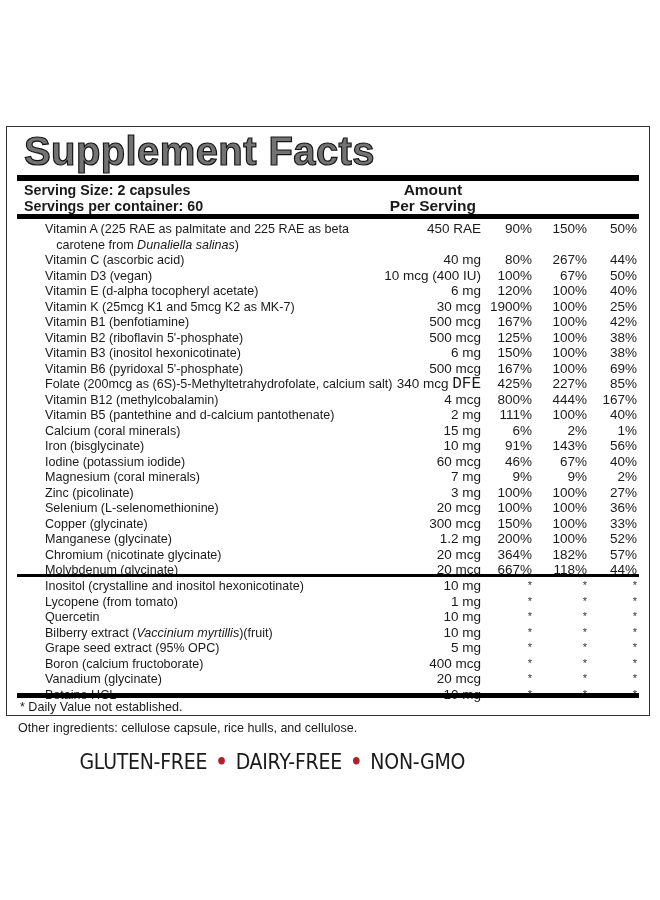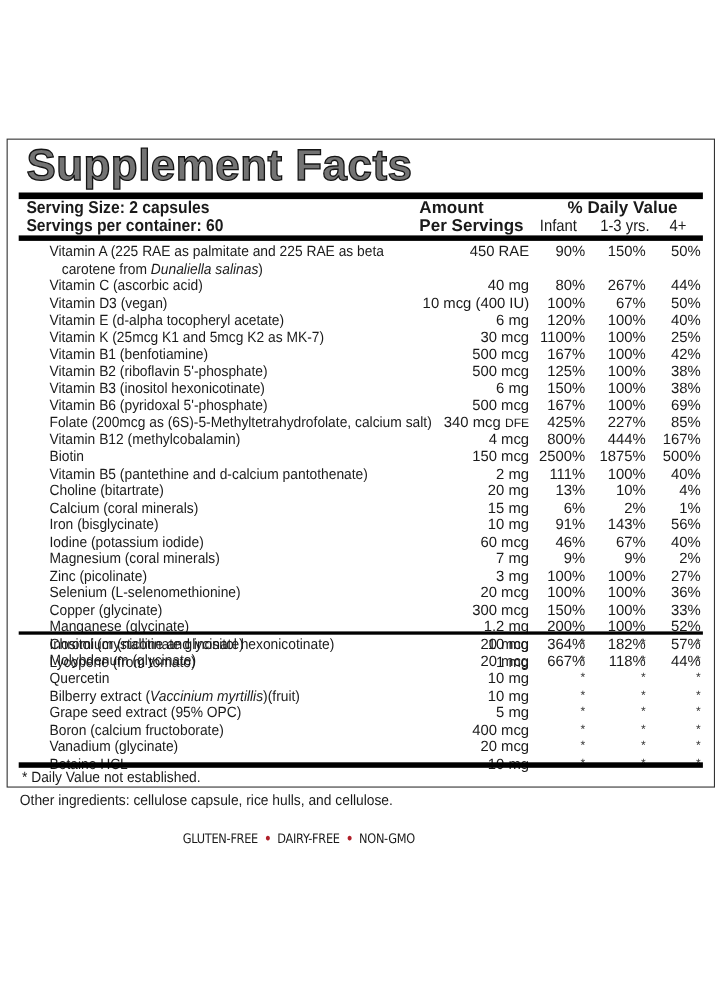--- a/index.html
+++ b/index.html
@@ -63,21 +63,21 @@
     .amount-head {
       position: absolute;
       right: 173px;
       top: 55px;
       font-size: 15.5px;
       line-height: 15.5px;
       font-weight: bold;
       text-align: center;
       white-space: nowrap;
     }
-    .amount-head div { text-align: left; }
+    .amount-head div { text-align: center; }
     .dv-head {
       position: absolute;
       left: 481px;
       top: 55px;
       width: 150px;
       font-size: 15.5px;
       line-height: 15.5px;
       white-space: nowrap;
     }
     .dv-title {
@@ -123,21 +123,21 @@
       width: 380px;
     }
     .row .name i { font-style: italic; }
     .row .name .indent { display: block; padding-left: 12px; }
     .row .amt {
       position: absolute;
       right: 156px;
       top: 0;
       text-align: center;
     }
-    .row .amt .unit-sm { font-size: 11px; }
+    .row .amt .unit-sm { font-size: 16px; font-family: Liberation Mono, monospace; }
     .row .dv {
       position: absolute;
       top: 0;
       text-align: right;
     }
     .row .dv.d1 { right: 105px; }
     .row .dv.d2 { right: 50px; }
     .row .dv.d3 { right: 0px; }
     .row .star { font-size: 11px; color: #333; }
 
@@ -162,21 +162,21 @@
       transform-origin: left top;
       white-space: nowrap;
     }
     .claims {
       position: absolute;
       left: 0;
       width: 544px;
       top: 751px;
       text-align: center;
       font-family: "DejaVu Sans", sans-serif;
-      font-size: 12px;
+      font-size: 22px;
       line-height: 22px;
       letter-spacing: -0.3px;
       color: #1a1a1a;
       white-space: nowrap;
     }
     .claims .claim-text {
       display: inline-block;
       transform: scaleX(0.86);
     }
     .claims .dot {
@@ -192,31 +192,23 @@
   <div class="title">Supplement Facts</div>
   <div class="bar b1"></div>
 
   <div class="serving">
     <div>Serving Size: 2 capsules</div>
     <div>Servings per container: 60</div>
   </div>
 
   <div class="amount-head">
     <div>Amount</div>
-    <div>Per Servings</div>
+    <div>Per Serving</div>
   </div>
 
-  <div class="dv-head">
-    <div class="dv-title">% Daily Value</div>
-    <div class="dv-cols">
-      <span class="c1">Infant</span>
-      <span class="c2">1-3 yrs.</span>
-      <span class="c3">4+</span>
-    </div>
-  </div>
 
   <div class="bar b2"></div>
 
   <div class="rows sec1" id="sec1">
       <div class="row tall">
         <div class="name"><span>Vitamin A (225 RAE as palmitate and 225 RAE as beta</span><span class="indent"><span>carotene from </span><i>Dunaliella salinas</i><span>)</span></span></div>
         <div class="amt"><span>450 RAE</span></div>
         <div class="dv d1">90%</div>
         <div class="dv d2">150%</div>
         <div class="dv d3">50%</div>
@@ -238,21 +230,21 @@
       <div class="row">
         <div class="name"><span>Vitamin E (d-alpha tocopheryl acetate)</span></div>
         <div class="amt"><span>6 mg</span></div>
         <div class="dv d1">120%</div>
         <div class="dv d2">100%</div>
         <div class="dv d3">40%</div>
       </div>
       <div class="row">
         <div class="name"><span>Vitamin K (25mcg K1 and 5mcg K2 as MK-7)</span></div>
         <div class="amt"><span>30 mcg</span></div>
-        <div class="dv d1">1100%</div>
+        <div class="dv d1">1900%</div>
         <div class="dv d2">100%</div>
         <div class="dv d3">25%</div>
       </div>
       <div class="row">
         <div class="name"><span>Vitamin B1 (benfotiamine)</span></div>
         <div class="amt"><span>500 mcg</span></div>
         <div class="dv d1">167%</div>
         <div class="dv d2">100%</div>
         <div class="dv d3">42%</div>
       </div>
@@ -285,39 +277,25 @@
         <div class="dv d3">85%</div>
       </div>
       <div class="row">
         <div class="name"><span>Vitamin B12 (methylcobalamin)</span></div>
         <div class="amt"><span>4 mcg</span></div>
         <div class="dv d1">800%</div>
         <div class="dv d2">444%</div>
         <div class="dv d3">167%</div>
       </div>
       <div class="row">
-        <div class="name"><span>Biotin</span></div>
-        <div class="amt"><span>150 mcg</span></div>
-        <div class="dv d1">2500%</div>
-        <div class="dv d2">1875%</div>
-        <div class="dv d3">500%</div>
-      </div>
-      <div class="row">
         <div class="name"><span>Vitamin B5 (pantethine and d-calcium pantothenate)</span></div>
         <div class="amt"><span>2 mg</span></div>
         <div class="dv d1">111%</div>
         <div class="dv d2">100%</div>
         <div class="dv d3">40%</div>
-      </div>
-      <div class="row">
-        <div class="name"><span>Choline (bitartrate)</span></div>
-        <div class="amt"><span>20 mg</span></div>
-        <div class="dv d1">13%</div>
-        <div class="dv d2">10%</div>
-        <div class="dv d3">4%</div>
       </div>
       <div class="row">
         <div class="name"><span>Calcium (coral minerals)</span></div>
         <div class="amt"><span>15 mg</span></div>
         <div class="dv d1">6%</div>
         <div class="dv d2">2%</div>
         <div class="dv d3">1%</div>
       </div>
       <div class="row">
         <div class="name"><span>Iron (bisglycinate)</span></div>

